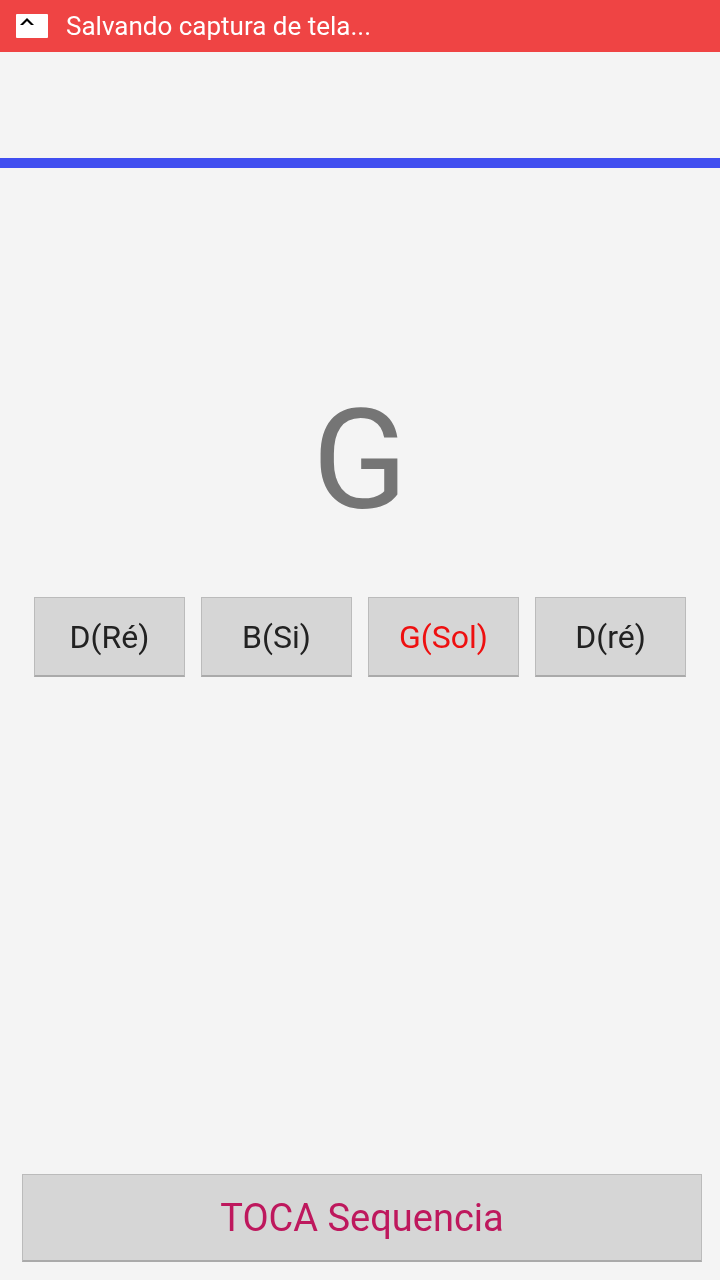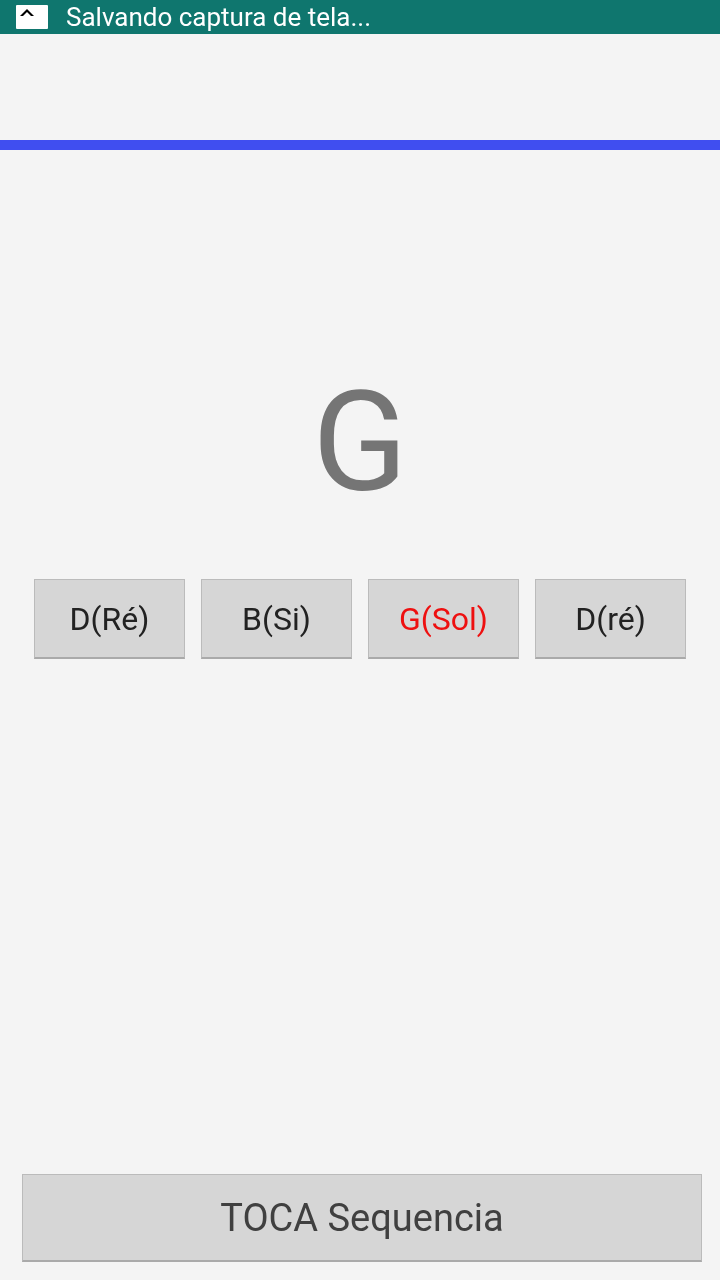--- a/index.html
+++ b/index.html
@@ -10,23 +10,23 @@
     body {
       width: 720px;
       height: 1280px;
       font-family: Roboto, Arial, sans-serif;
       background: #f4f4f4;
       overflow: hidden;
       display: flex;
       flex-direction: column;
     }
     .status-bar {
-      background: #0f766e;
+      background: #ef4444;
       color: #ffffff;
-      height: 34px;
+      height: 52px;
       display: flex;
       align-items: center;
       padding: 0 16px;
       font-size: 26px;
     }
     .status-icon {
       width: 32px;
       height: 24px;
       background: #ffffff;
       margin-right: 18px;
@@ -99,21 +99,21 @@
     .spacer-flex {
       flex: 1;
     }
     .play-button {
       height: 88px;
       margin: 0 18px 18px 22px;
       background: #d6d6d6;
       border: 1px solid #bbbbbb;
       border-bottom: 2px solid #aaaaaa;
       font-size: 38px;
-      color: #404040;
+      color: #be185d;
       cursor: pointer;
       font-family: inherit;
     }
   </style>
 </head>
 <body>
 
 <div class="status-bar">
   <div class="status-icon"></div>
   <span>Salvando captura de tela...</span>

